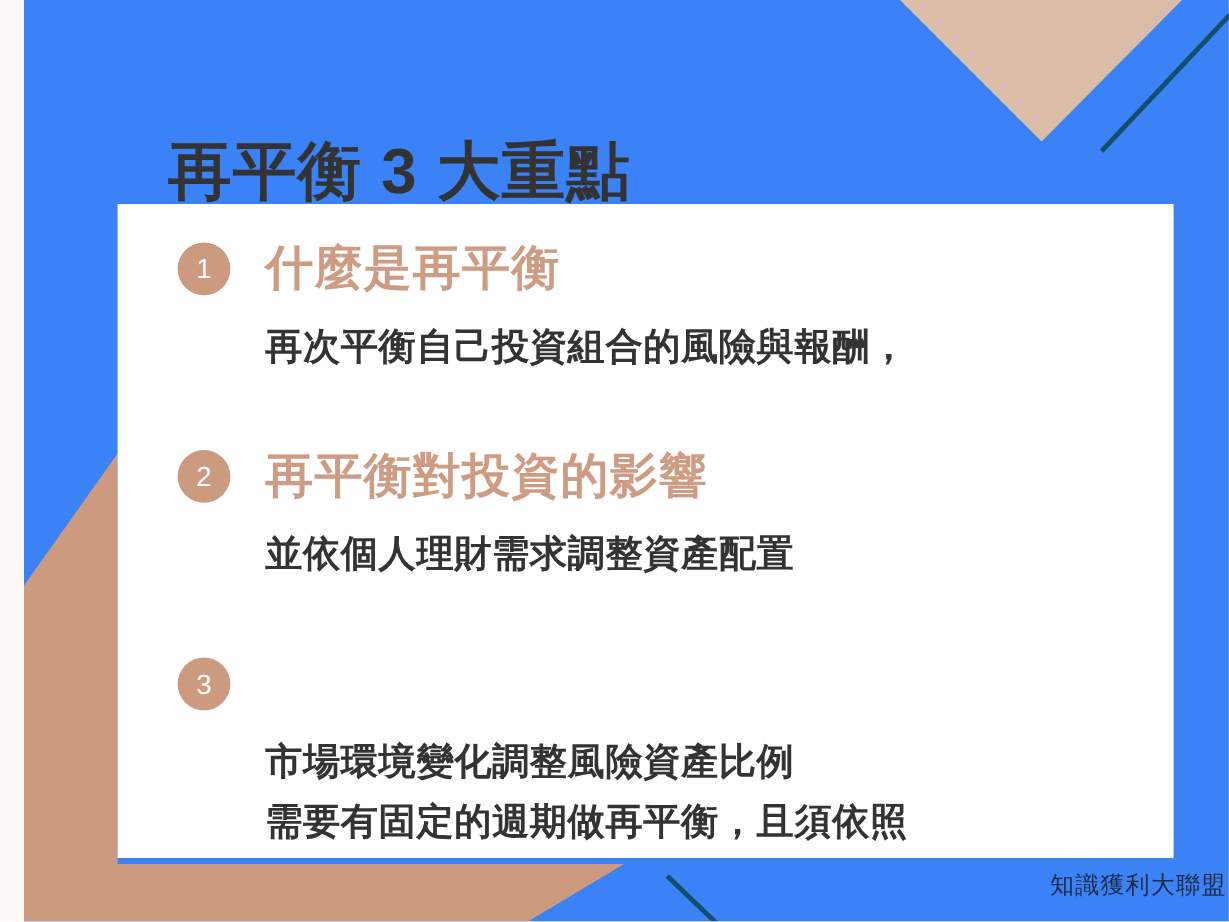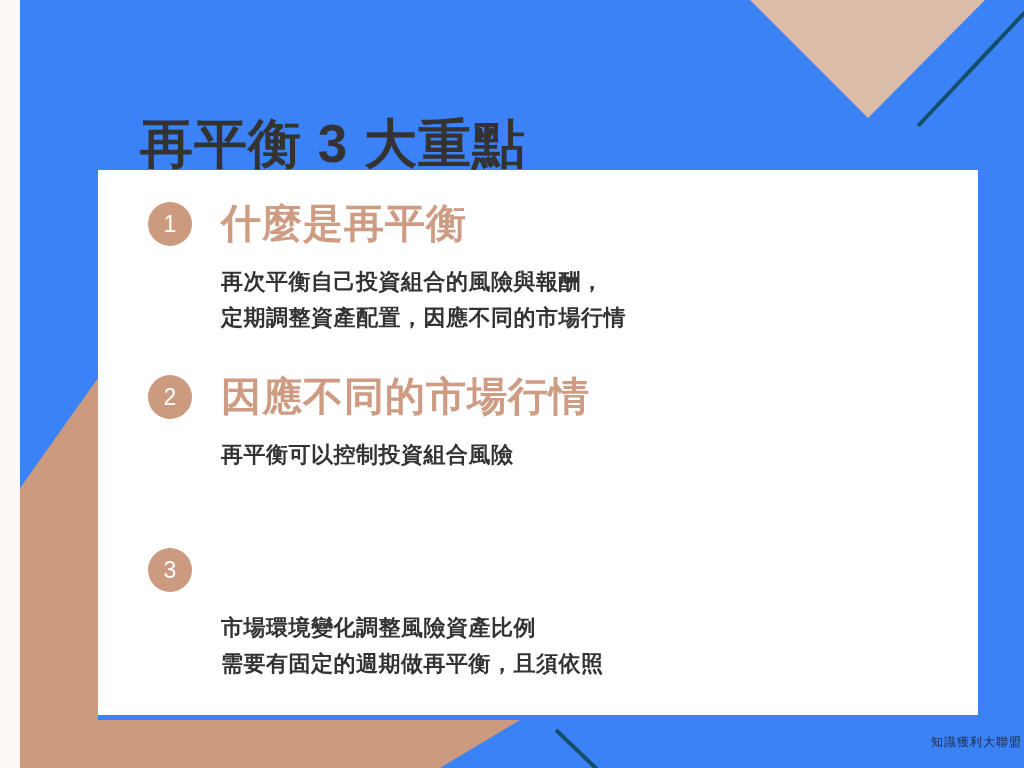--- a/index.html
+++ b/index.html
@@ -126,38 +126,38 @@
     font-weight: bold;
     color: #ce9b83;
     letter-spacing: 1px;
     white-space: nowrap;
   }
 
   .point-body {
     position: absolute;
     left: 123px;
     top: 62px;
-    font-size: 22px;
+    font-size: 31px;
     font-weight: bold;
     color: #333333;
     line-height: 1.62;
     letter-spacing: 0.5px;
     white-space: nowrap;
   }
 
   .point-body-line {
     display: block;
   }
 
   
   #footer-brand {
     position: absolute;
     right: 22px;
     bottom: 17px;
-    font-size: 12px;
+    font-size: 20px;
     color: #1d2b45;
     letter-spacing: 1px;
     white-space: nowrap;
   }
 </style>
 </head>
 <body>
 
 <div id="slide">
 
@@ -182,31 +182,30 @@
   <div id="content-card">
     <div id="points-list">
 
       <div class="point-item" data-index="0">
         <div class="point-head">
           <span class="point-badge">1</span>
           <span class="point-heading">什麼是再平衡</span>
         </div>
         <div class="point-body">
           <span class="point-body-line">再次平衡自己投資組合的風險與報酬，</span>
-          <span class="point-body-line">定期調整資產配置，因應不同的市場行情</span>
         </div>
       </div>
 
       <div class="point-item" data-index="1">
         <div class="point-head">
           <span class="point-badge">2</span>
-          <span class="point-heading">因應不同的市場行情</span>
+          <span class="point-heading">再平衡對投資的影響</span>
         </div>
         <div class="point-body">
-          <span class="point-body-line">再平衡可以控制投資組合風險</span>
+          <span class="point-body-line">並依個人理財需求調整資產配置</span>
         </div>
       </div>
 
       <div class="point-item" data-index="2">
         <div class="point-head">
           <span class="point-badge">3</span>
         </div>
         <div class="point-body">
           <span class="point-body-line">市場環境變化調整風險資產比例</span>
           <span class="point-body-line">需要有固定的週期做再平衡，且須依照</span>

